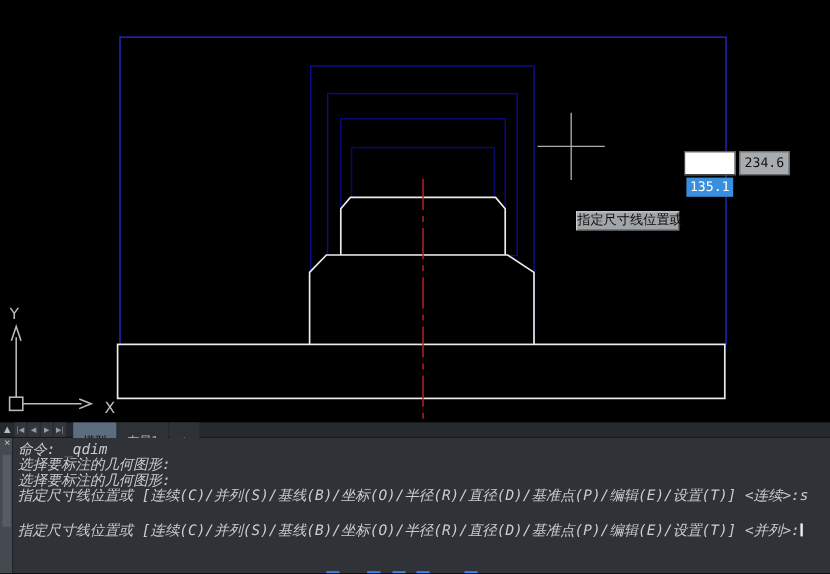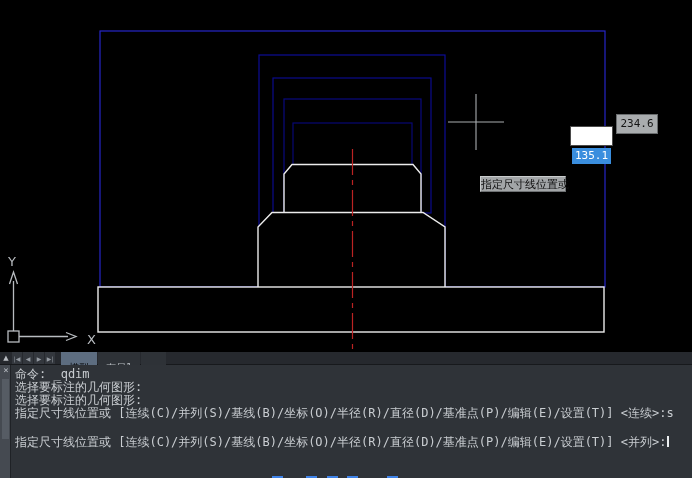--- a/index.html
+++ b/index.html
@@ -22,21 +22,21 @@
     position:absolute; left:570px; top:126px; width:43px; height:20px;
     background:#ffffff; border:1px solid #4a4a4a; padding:1px;
   }
   .dyn-input1 .sel {
     display:block; width:100%; height:100%; background:#3a8ede; color:#ffffff;
     font-size:11px; line-height:16px; text-align:center;
     font-family:"DejaVu Sans Mono", monospace;
     margin-top:20px;
   }
   .dyn-input2 {
-    position:absolute; left:616px; top:114px; width:42px; height:20px;
+    position:absolute; left:616px; top:126px; width:42px; height:20px;
     background:#a9acae; border:1px solid #696c6e; color:#141414;
     font-size:11px; line-height:18px; text-align:center;
     font-family:"DejaVu Sans Mono", monospace;
   }
 
   
   .tabbar {
     position:absolute; left:0; top:352px; width:692px; height:13px;
     background:#26292e; display:flex; align-items:stretch;
     font-size:9px; color:#a6abb1; border-bottom:1px solid #17191c;
@@ -69,21 +69,21 @@
     background:#454a51; border-right:1px solid #1f2226;
   }
   .cmd-close {
     position:absolute; left:1px; top:0px; width:10px; height:10px;
     color:#b9bec4; font-size:9px; line-height:10px; text-align:center;
   }
   .cmd-thumb {
     position:absolute; left:2px; top:14px; width:7px; height:60px; background:#565c64;
   }
   .cmd-text { position:absolute; left:15px; top:3px; right:2px; }
-  .cmd-line { height:13px; line-height:13px; white-space:nowrap; overflow:hidden; }
+  .cmd-line { height:13px; line-height:13px; white-space:nowrap; overflow:hidden;font-style:italic; }
   .cmd-spacer { height:16px; }
   .caret {
     display:inline-block; width:2px; height:11px; background:#eceff1;
     vertical-align:-1px; margin-left:1px;
   }
   .frag { position:absolute; bottom:0; height:2px; width:11px; background:#3f83e8; }
 </style>
 </head>
 <body>
 

